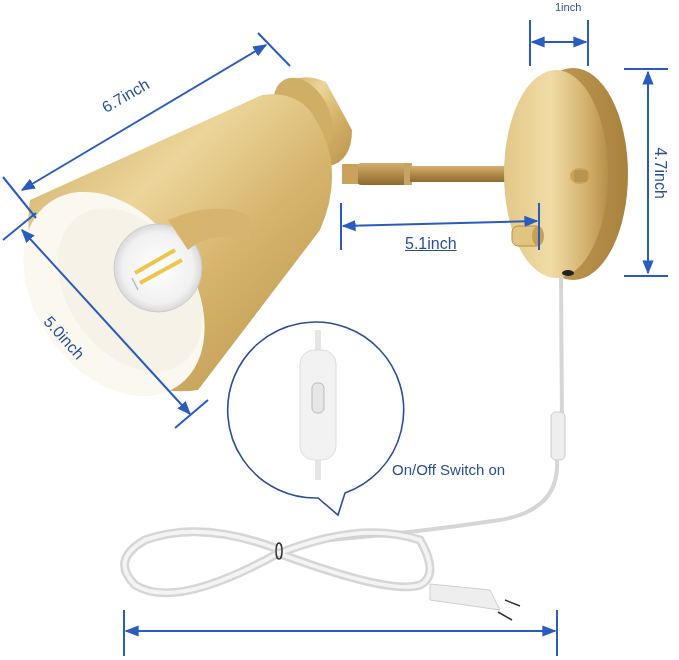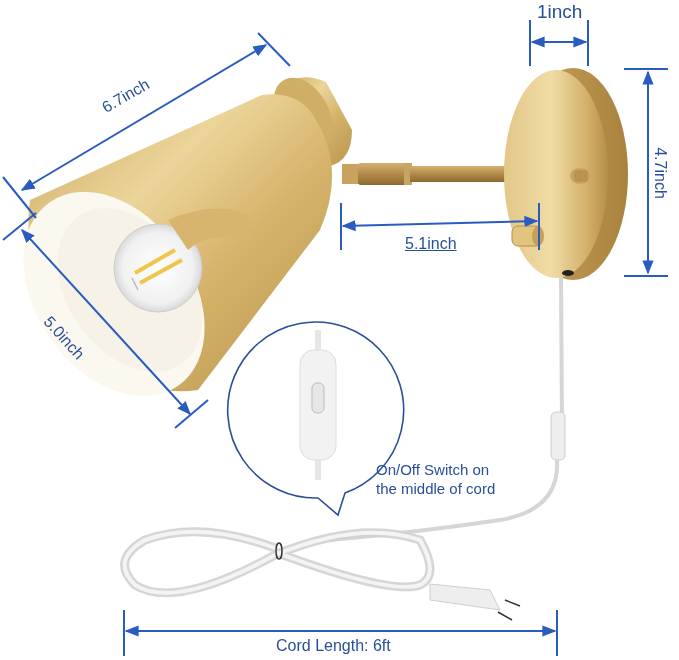--- a/index.html
+++ b/index.html
@@ -137,23 +137,21 @@
 
     <line x1="124" y1="610" x2="124" y2="656"></line>
     <line x1="557" y1="610" x2="557" y2="656"></line>
     <line x1="126" y1="631" x2="555" y2="631" marker-start="url(#arrow)" marker-end="url(#arrow)"></line>
   </g>
 </svg>
 
 
 <div class="label" style="left:100px; top:88px; transform: rotate(-30deg); font-size:16px;">6.7inch</div>
 <div class="label" style="left:38px; top:330px; transform: rotate(48deg); font-size:16px;">5.0inch</div>
-<div class="label" style="left:537px; top:2px; font-size:19px;">1inch</div>
+<div class="label" style="left:555px; top:2px; font-size:11px;">1inch</div>
 <div class="label" style="left:634px; top:165px; transform: rotate(90deg); font-size:16px;">4.7inch</div>
 <div class="label" style="left:405px; top:236px; font-size:16px;text-decoration:underline;">5.1inch</div>
-<div class="label" style="left:276px; top:638px; font-size:16px;">Cord Length: 6ft</div>
 
 
-<div class="callout-text" style="left:376px; top:460px;">
+<div class="callout-text" style="left:392px; top:460px;">
   <div>On/Off Switch on</div>
-  <div>the middle of cord</div>
 </div>
 </div>
 
 </body></html>

